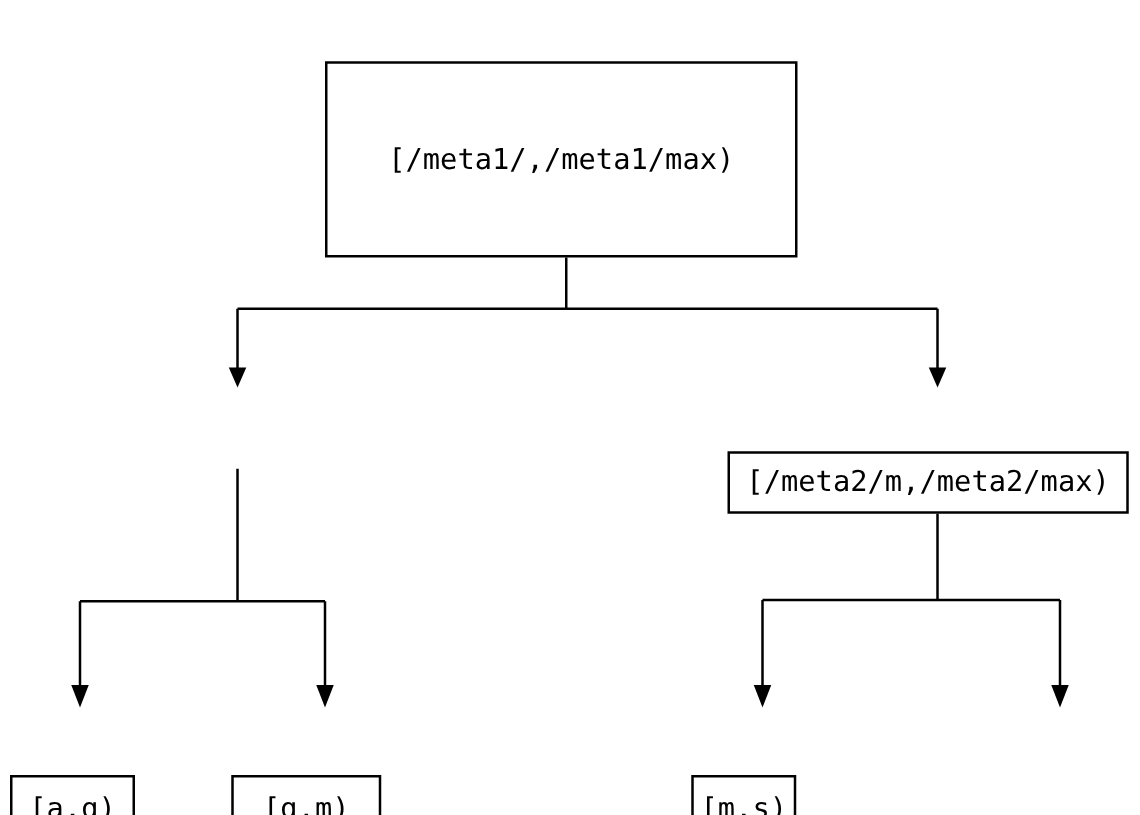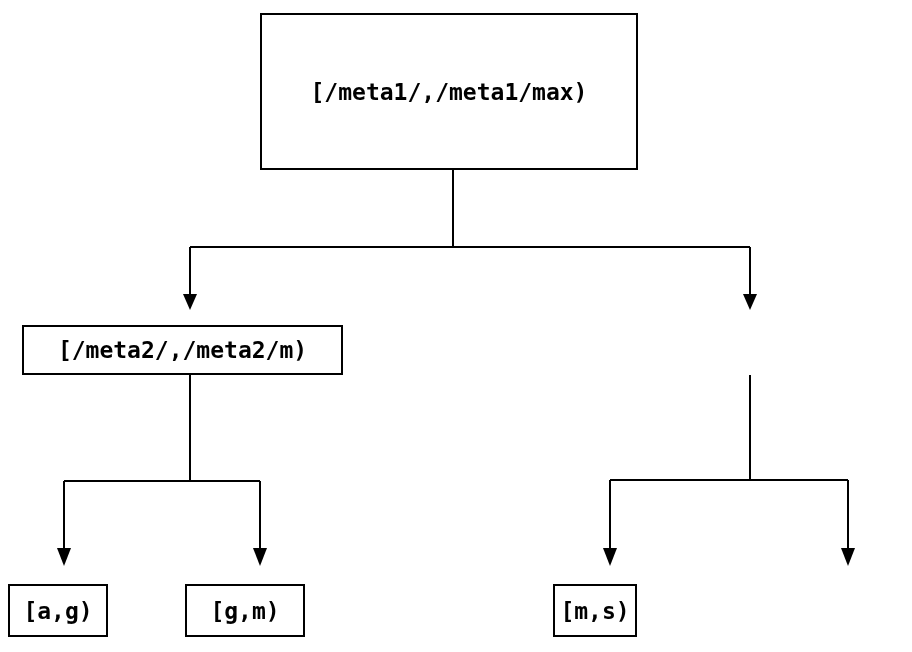--- a/index.html
+++ b/index.html
@@ -34,24 +34,25 @@
   }
   .node {
     position: absolute;
     box-sizing: border-box;
     border: 2px solid var(--line, #000000);
     background: var(--bg, #ffffff);
     display: flex;
     align-items: center;
     justify-content: center;
     font-size: 23px;
-    font-weight: bold;
+    font-weight: normal;
     color: var(--text, #000000);
     white-space: nowrap;
     letter-spacing: 0;
+    margin-top: 36px;
   }
   .node-root   { left: 260px; top: 13px;  width: 378px; height: 157px; }
   .node-l2l    { left: 22px;  top: 325px; width: 321px; height: 50px; }
   .node-l2r    { left: 582px; top: 325px; width: 321px; height: 50px; }
   .node-leaf1  { left: 8px;   top: 584px; width: 100px; height: 53px; text-align: right; }
   .node-leaf2  { left: 185px; top: 584px; width: 120px;  height: 53px; }
   .node-leaf3  { left: 553px; top: 584px; width: 84px; height: 53px; }
   .node-leaf4  { left: 778px; top: 584px; width: 125px; height: 53px; }
 </style>
 </head>
@@ -69,22 +70,22 @@
     <polygon points="57,548 71,548 64,566"></polygon>
     <polygon points="253,548 267,548 260,566"></polygon>
 
     <path d="M750,375 L750,480 M610,480 L848,480 M610,480 L610,550 M848,480 L848,550"></path>
     <polygon points="603,548 617,548 610,566"></polygon>
     <polygon points="841,548 855,548 848,566"></polygon>
   </svg>
 
   <div class="node node-root">[/meta1/,/meta1/max)</div>
 
-  <div class="node node-l2l">[/meta2/,/meta2/m)</div>
 
+  <div class="node node-l2r">[/meta2/m,/meta2/max)</div>
 
   <div class="node node-leaf1">[a,g)</div>
 
   <div class="node node-leaf2">[g,m)</div>
 
   <div class="node node-leaf3">[m,s)</div>
 
 
 </div>
 

